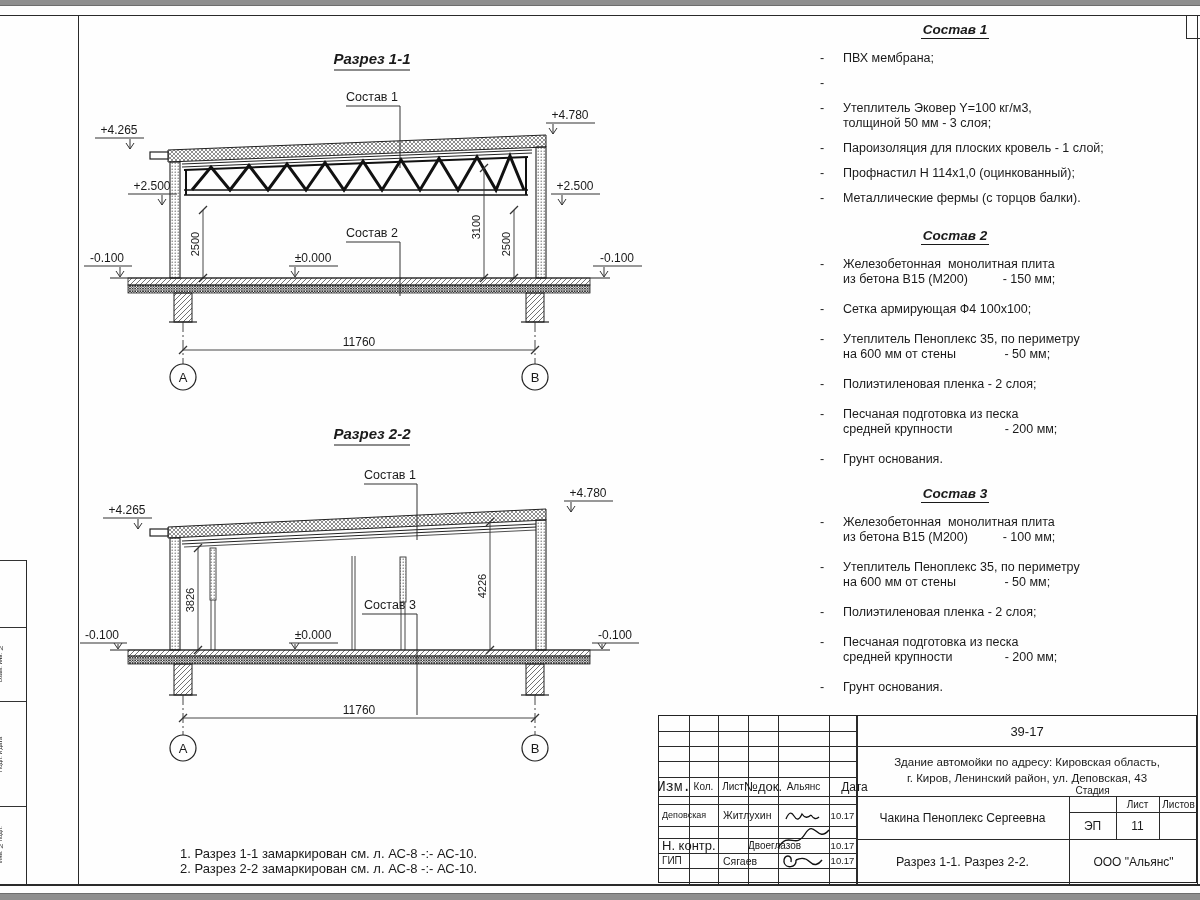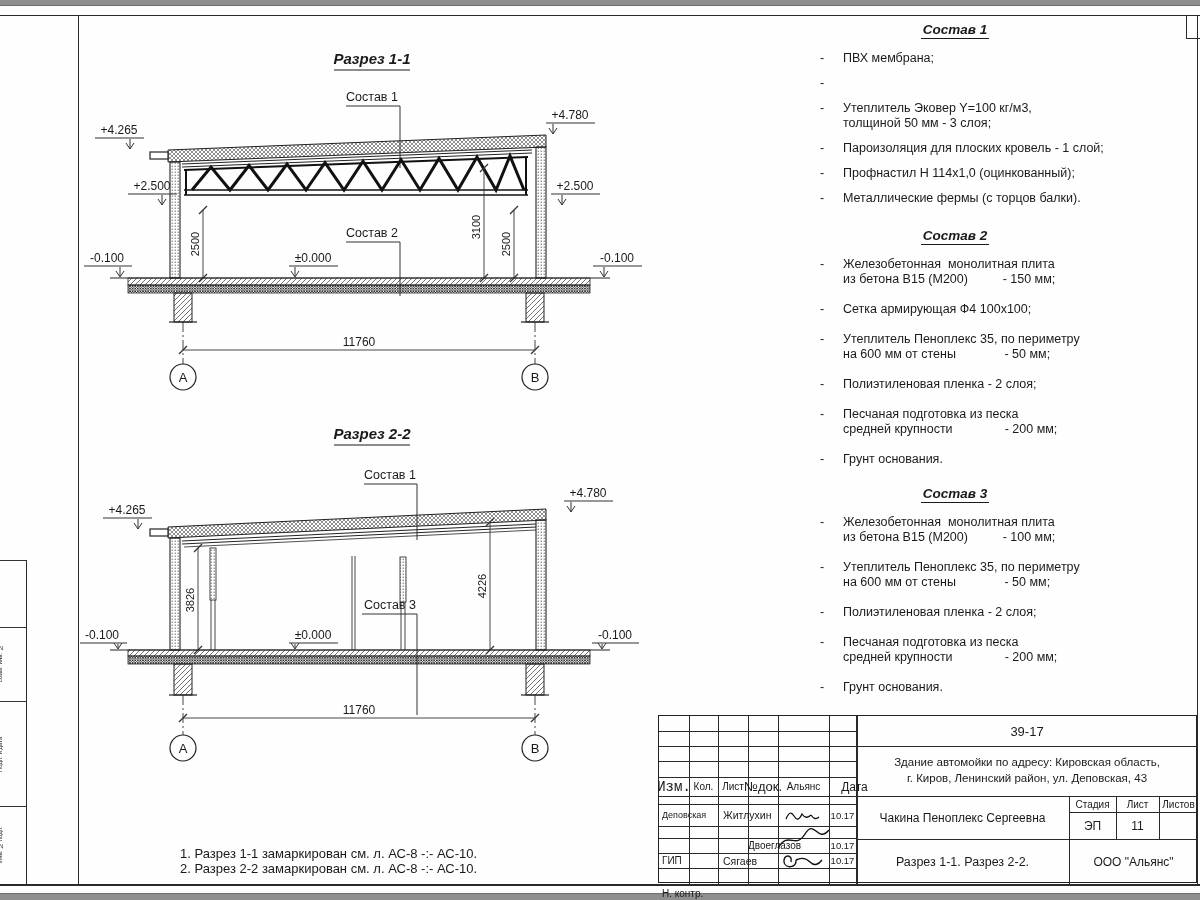--- a/index.html
+++ b/index.html
@@ -468,21 +468,21 @@
     <div class="cell" style="left:30px;top:61px;width:29px;height:19px;font-size:10px;">Кол.</div>
     <div class="cell" style="left:59px;top:61px;width:30px;height:19px;font-size:10px;">Лист</div>
     <div class="cell" style="left:89px;top:61px;width:30px;height:19px;font-size:13px;text-align:center;">№док.</div>
     <div class="cell" style="left:119px;top:61px;width:51px;height:19px;font-size:10px;">Альянс</div>
     <div class="cell" style="left:170px;top:61px;width:27px;height:19px;font-size:12px;margin-left:12px;">Дата</div>
 
     <div class="cell lft" style="left:0;top:88px;width:59px;height:22px;font-size:9px;">Деповская</div>
     <div class="cell lft" style="left:61px;top:88px;width:58px;height:22px;font-size:10.5px;">Житлухин</div>
     <div class="cell" style="left:170px;top:88px;width:27px;height:22px;font-size:9.5px;">10.17</div>
 
-    <div class="cell lft" style="left:0;top:122px;width:59px;height:15px;font-size:10px;margin-top:48px;">Н. контр.</div>
+    <div class="cell lft" style="left:0;top:122px;width:59px;height:15px;font-size:13px;">Н. контр.</div>
     <div class="cell lft" style="left:61px;top:122px;width:58px;height:15px;font-size:10px;padding-left:28px;">Двоеглазов</div>
     <div class="cell" style="left:170px;top:122px;width:27px;height:15px;font-size:9.5px;">10.17</div>
 
     <div class="cell lft" style="left:0;top:137px;width:59px;height:15px;font-size:10px;">ГИП</div>
     <div class="cell lft" style="left:61px;top:137px;width:58px;height:15px;font-size:10.5px;">Сягаев</div>
     <div class="cell" style="left:170px;top:137px;width:27px;height:15px;font-size:9.5px;">10.17</div>
 
     <svg class="abs" style="left:121px;top:90px;" width="47" height="19" viewBox="0 0 47 19">
       <path d="M6,13 Q10,3 14,10 T22,8 Q26,14 31,9 M31,9 q4,6 8,2" fill="none" stroke="#111" stroke-width="1.3"></path>
     </svg>
@@ -503,21 +503,21 @@
     <div class="cell" style="left:197px;top:30px;width:342px;height:50px;font-size:11.5px;line-height:1.35;flex-direction:column;">
       <div>Здание автомойки по адресу: Кировская область,</div>
       <div>г. Киров, Ленинский район, ул. Деповская, 43</div>
     </div>
 
     <div class="cell" style="left:197px;top:80px;width:213px;height:43px;font-size:12px;">Чакина Пеноплекс Сергеевна</div>
 
     <div class="hl" style="left:410px;top:96px;width:129px;height:1px;"></div>
     <div class="vl" style="left:457px;top:80px;height:43px;width:1px;"></div>
     <div class="vl" style="left:500px;top:80px;height:43px;width:1px;"></div>
-    <div class="cell" style="left:410px;top:80px;width:47px;height:16px;font-size:10px;">Стадия</div>
+    <div class="cell" style="left:410px;top:66px;width:47px;height:16px;font-size:10px;">Стадия</div>
     <div class="cell" style="left:457px;top:80px;width:43px;height:16px;font-size:10px;">Лист</div>
     <div class="cell" style="left:500px;top:80px;width:39px;height:16px;font-size:10px;">Листов</div>
     <div class="cell" style="left:410px;top:96px;width:47px;height:27px;font-size:12px;">ЭП</div>
     <div class="cell" style="left:457px;top:96px;width:43px;height:27px;font-size:12px;">11</div>
     <div class="cell" style="left:500px;top:96px;width:39px;height:27px;font-size:12px;"></div>
 
     <div class="cell" style="left:197px;top:123px;width:213px;height:45px;font-size:12.5px;">Разрез 1-1. Разрез 2-2.</div>
     <div class="cell" style="left:410px;top:123px;width:129px;height:45px;font-size:12px;">ООО "Альянс"</div>
   </div>
 

